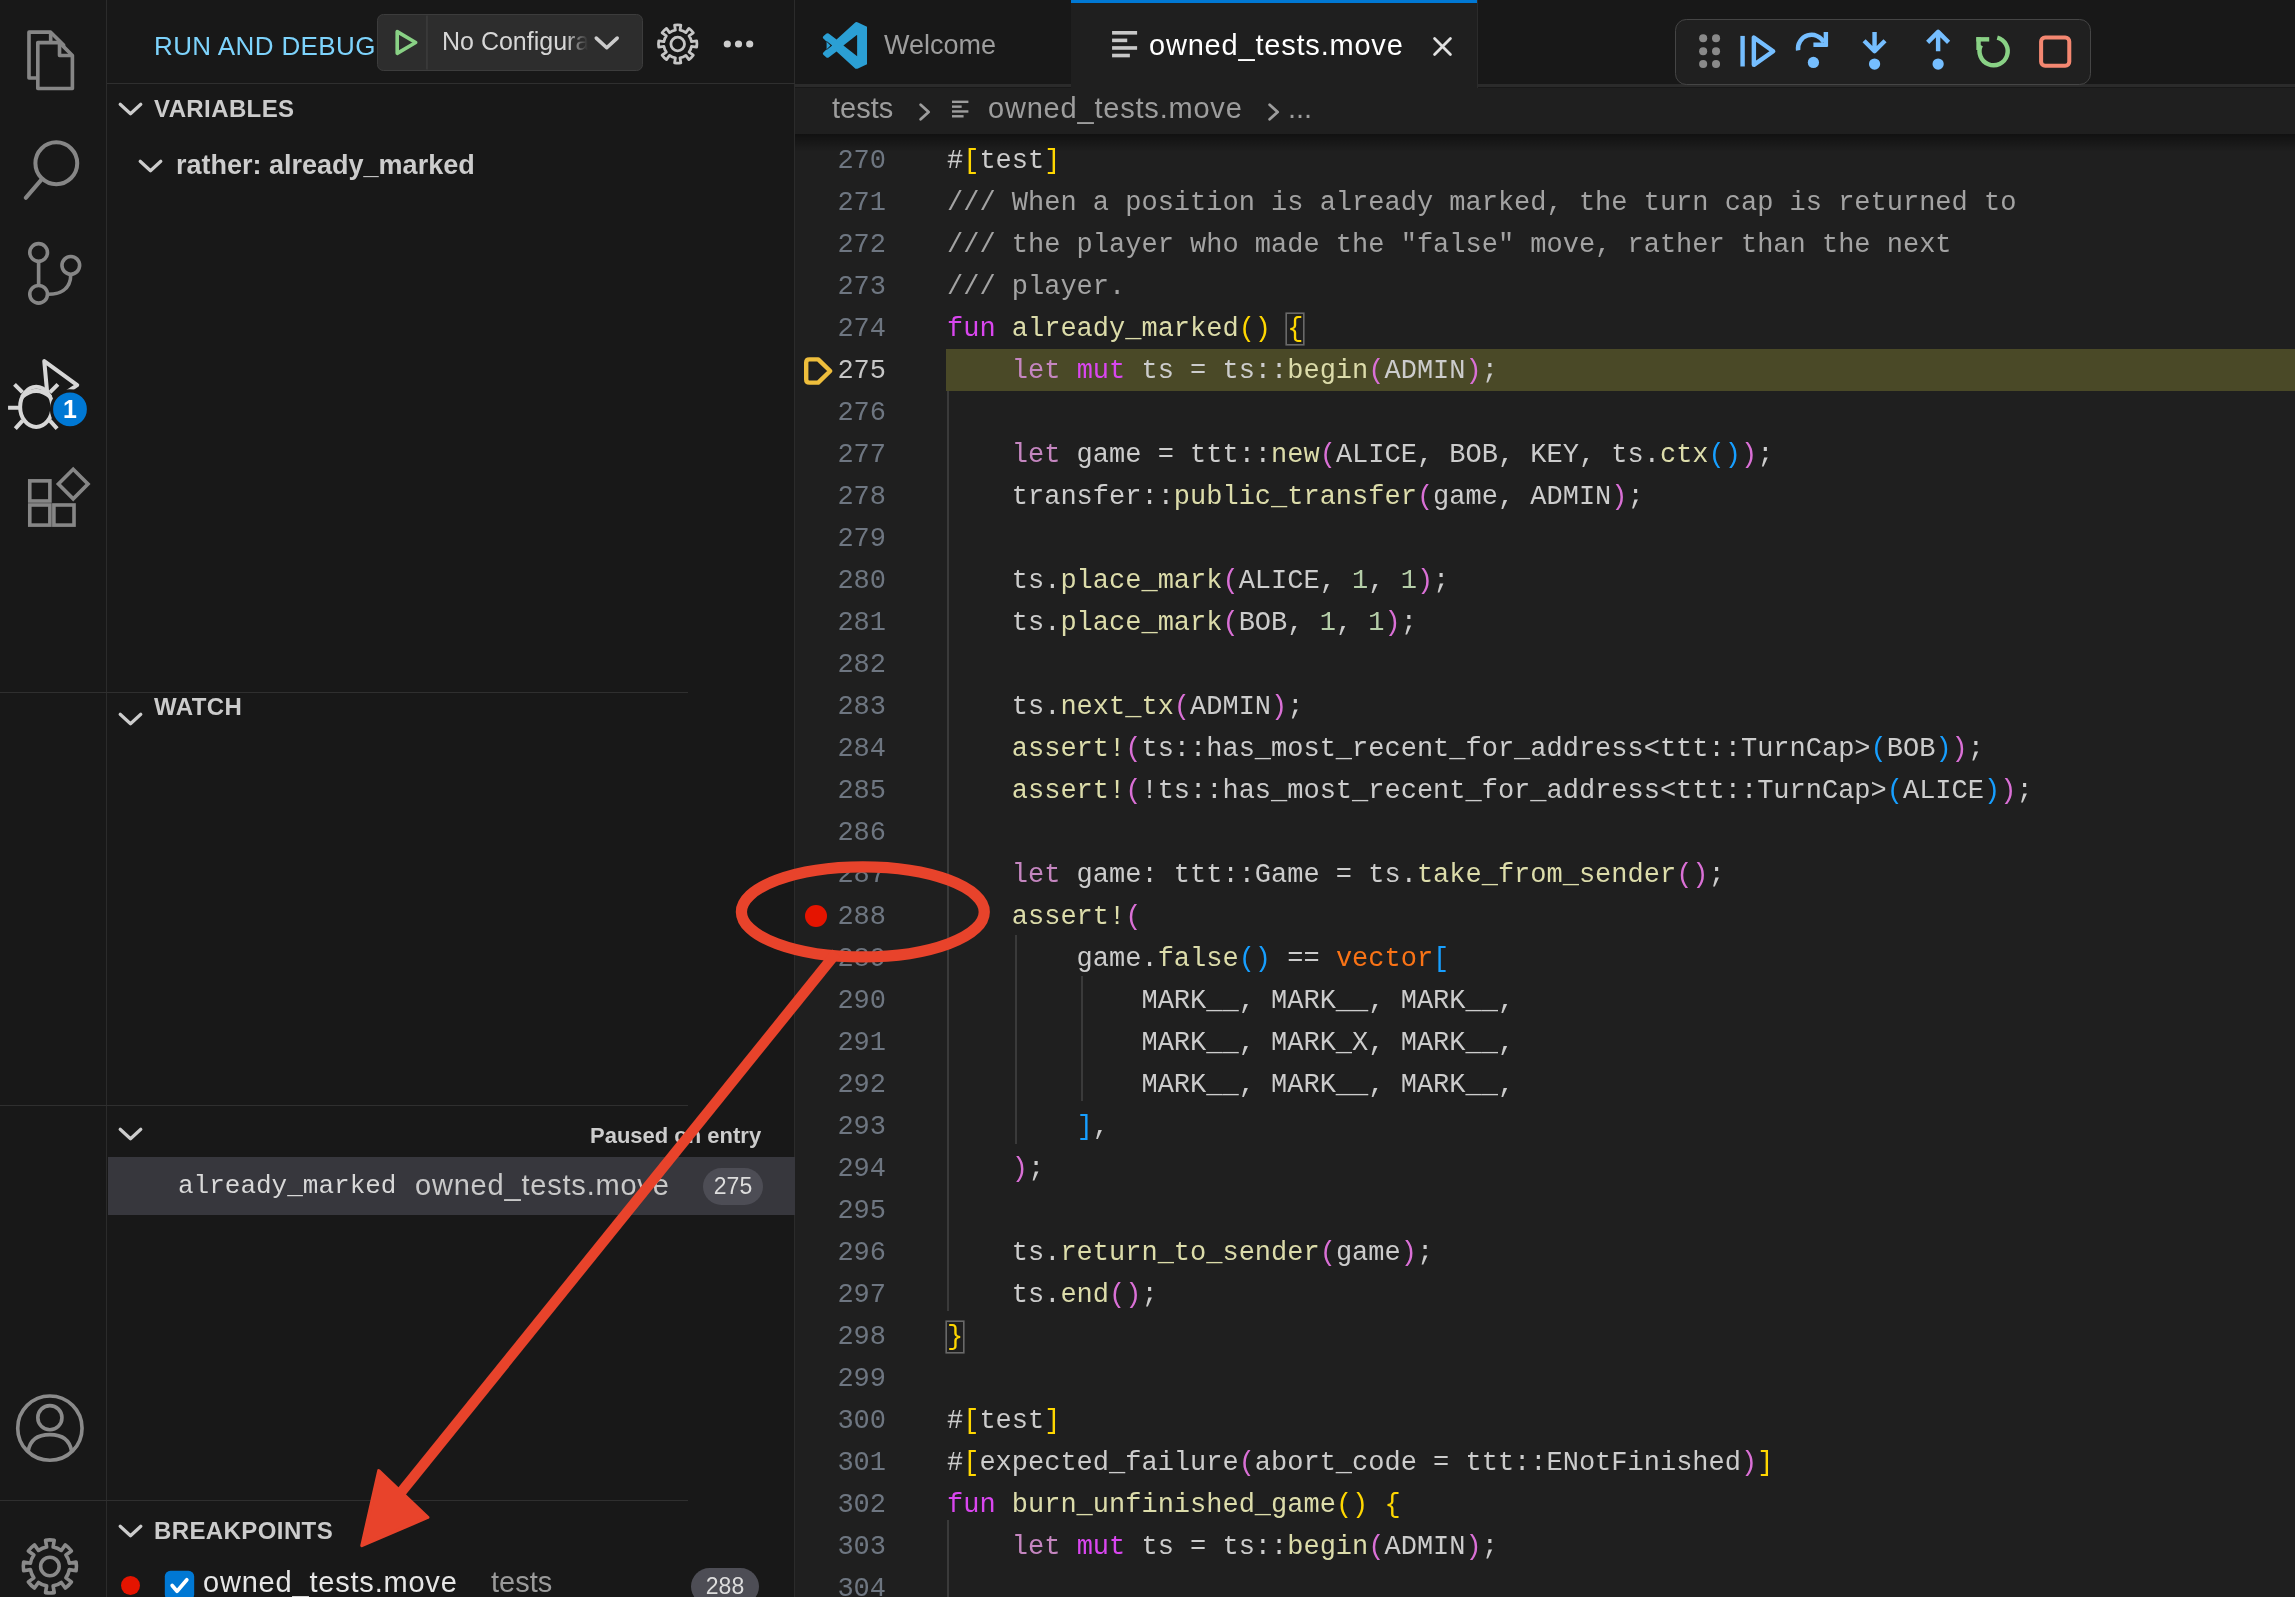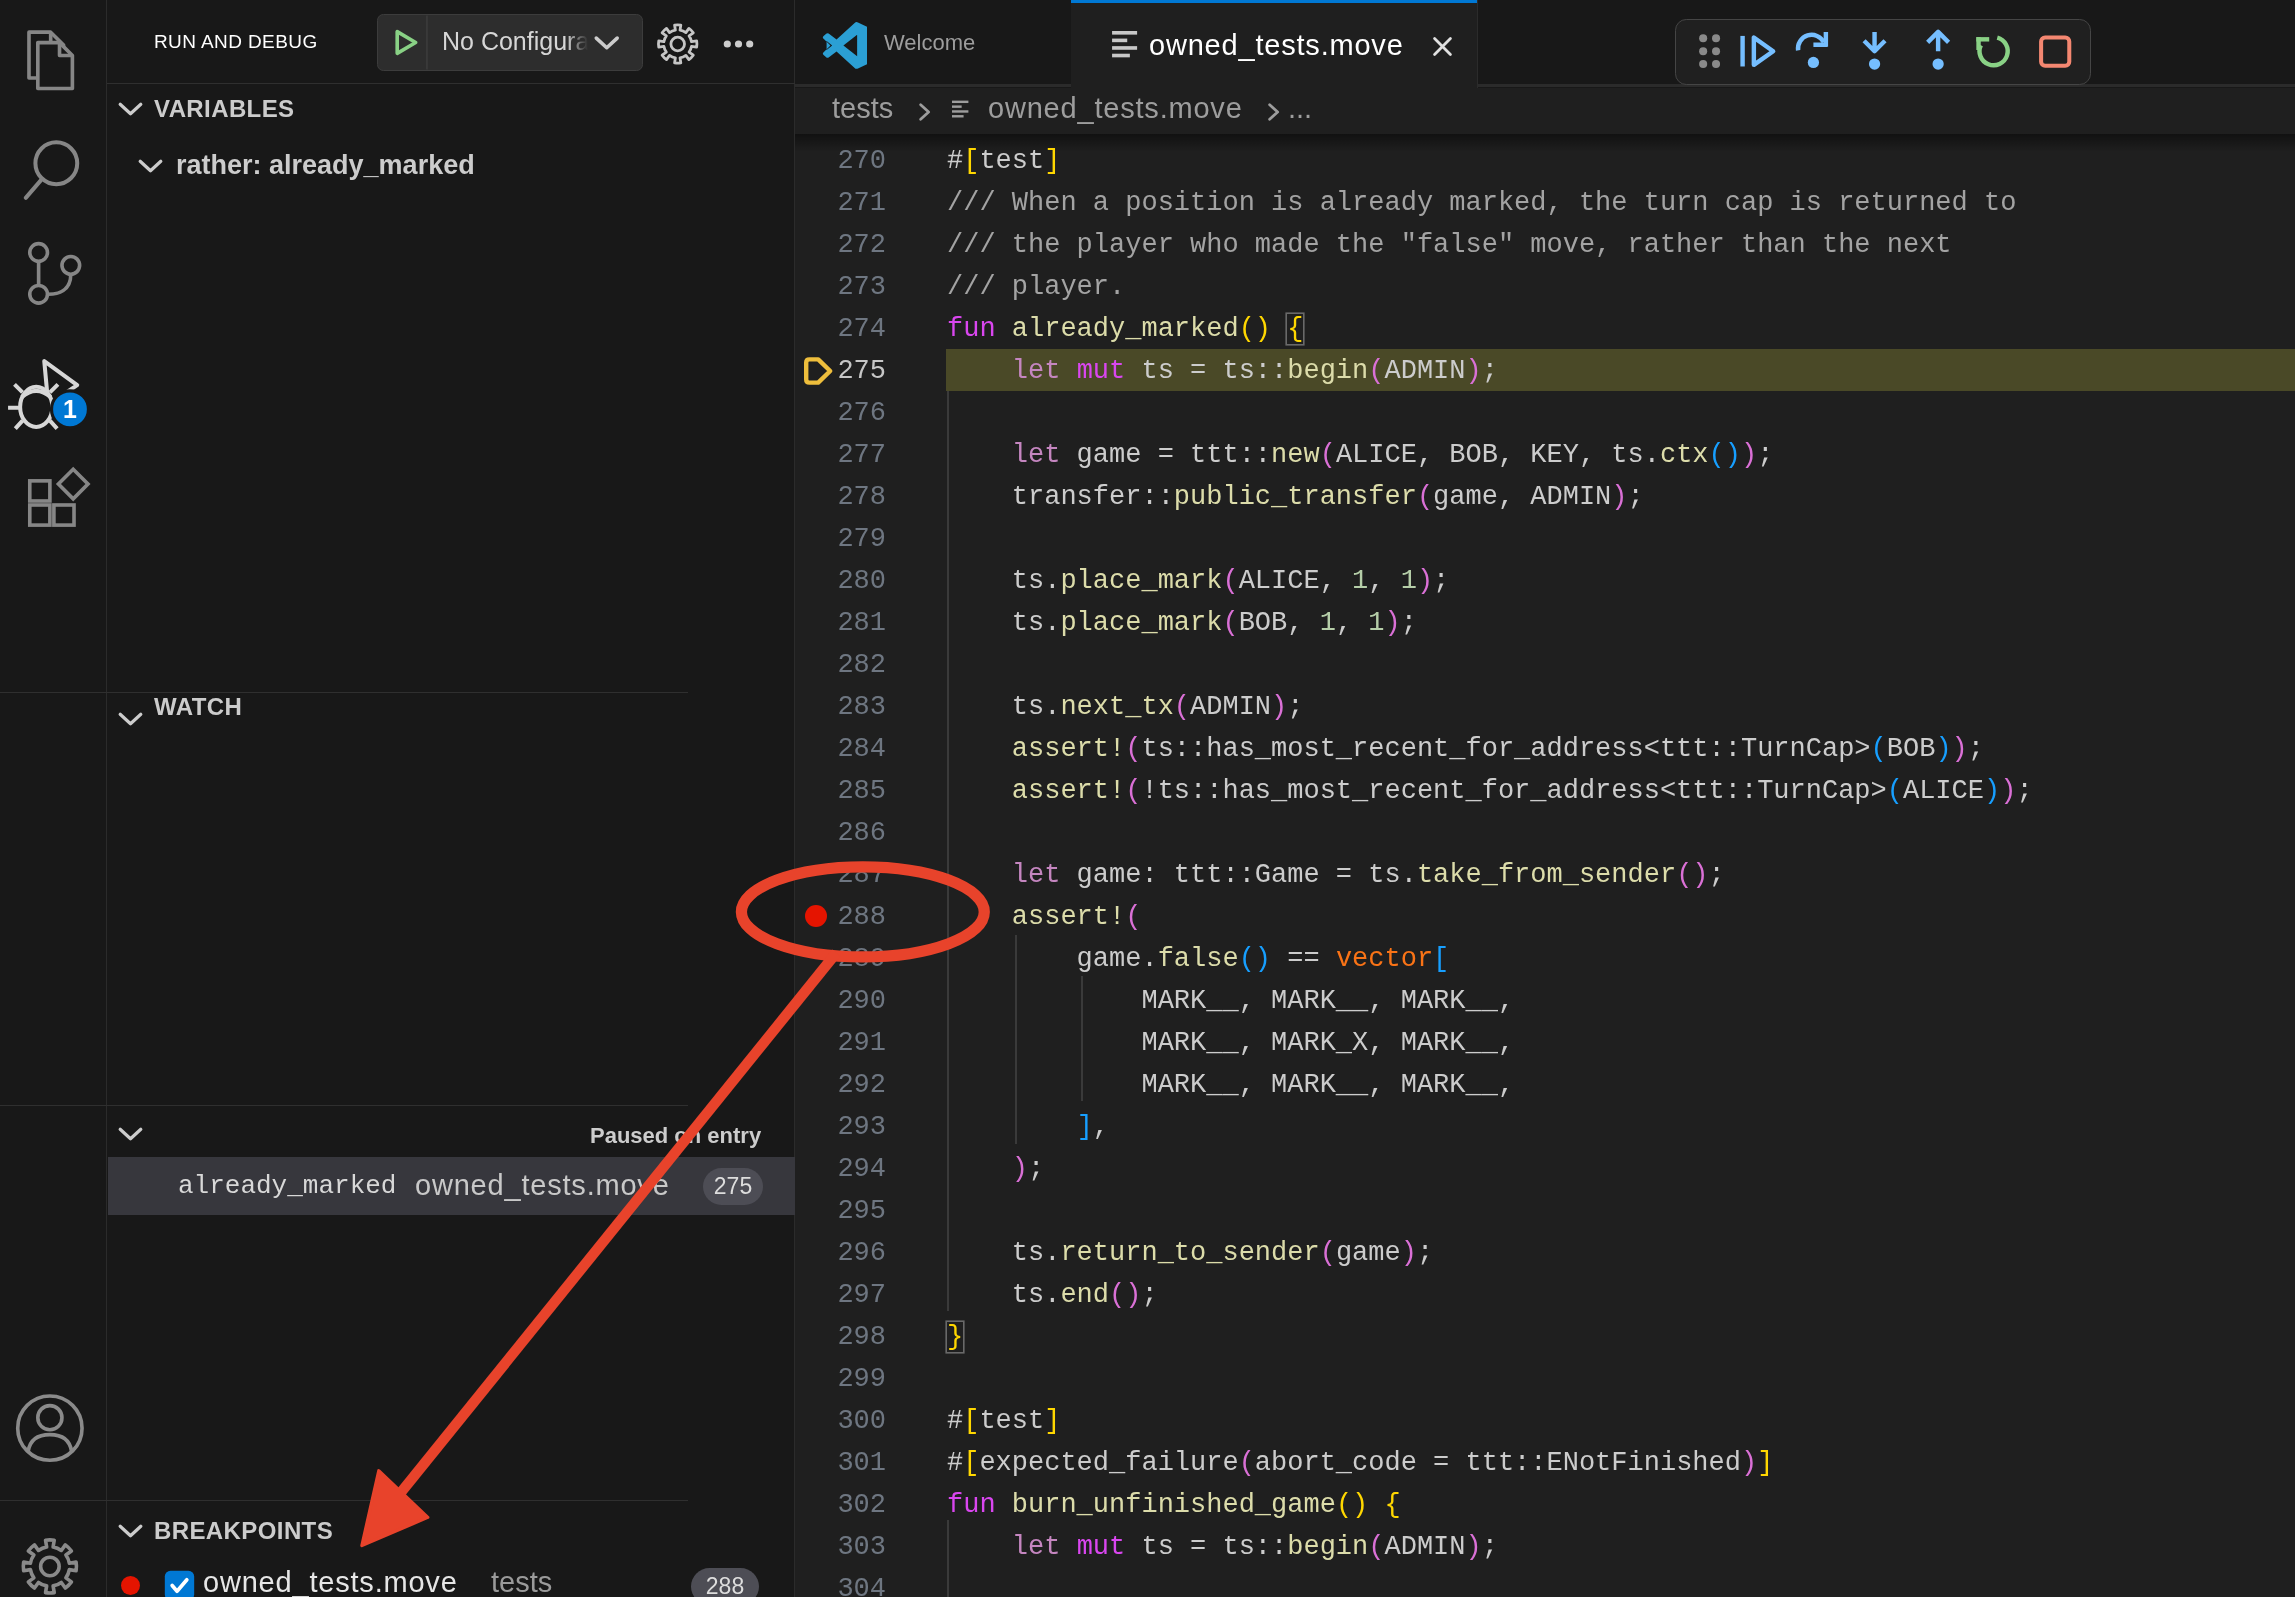--- a/index.html
+++ b/index.html
@@ -86,21 +86,21 @@
       <circle cx="62" cy="1776" r="40"></circle>
       <circle cx="62" cy="1763" r="15"></circle>
       <path d="M35 1805 Q38 1784 62 1784 Q86 1784 89 1805"></path>
     </g>
 
     <path d="M 56.6 1915.4 A 33.0 33.0 0 0 1 67.4 1915.4 L 66.0 1923.8 A 24.5 24.5 0 0 1 76.2 1928.1 L 81.2 1921.2 A 33.0 33.0 0 0 1 88.8 1928.8 L 81.9 1933.8 A 24.5 24.5 0 0 1 86.2 1944.0 L 94.6 1942.6 A 33.0 33.0 0 0 1 94.6 1953.4 L 86.2 1952.0 A 24.5 24.5 0 0 1 81.9 1962.2 L 88.8 1967.2 A 33.0 33.0 0 0 1 81.2 1974.8 L 76.2 1967.9 A 24.5 24.5 0 0 1 66.0 1972.2 L 67.4 1980.6 A 33.0 33.0 0 0 1 56.6 1980.6 L 58.0 1972.2 A 24.5 24.5 0 0 1 47.8 1967.9 L 42.8 1974.8 A 33.0 33.0 0 0 1 35.2 1967.2 L 42.1 1962.2 A 24.5 24.5 0 0 1 37.8 1952.0 L 29.4 1953.4 A 33.0 33.0 0 0 1 29.4 1942.6 L 37.8 1944.0 A 24.5 24.5 0 0 1 42.1 1933.8 L 35.2 1928.8 A 33.0 33.0 0 0 1 42.8 1921.2 L 47.8 1928.1 A 24.5 24.5 0 0 1 58.0 1923.8 L 56.6 1915.4 Z" stroke="#8a8a8a" stroke-width="4.5" stroke-linejoin="round"></path>
     <circle cx="62" cy="1948" r="11.5" stroke="#8a8a8a" stroke-width="4.5"></circle>
   </svg>
 
   <div class="abs" id="sidebar"></div>
-  <div class="abs" style="left:154px;top:31px;color:#ffffff;font-size:19px;letter-spacing:0.4px;">RUN AND DEBUG</div>
+  <div class="abs" style="left:154px;top:31px;color:#7dd3fc;font-size:26px;letter-spacing:0.4px;">RUN AND DEBUG</div>
 
   <div class="abs" style="left:377px;top:13.7px;width:266px;height:57px;background:#2d2d2d;border:0.8px solid #3c3c3c;border-radius:6.4px;"></div>
   <svg class="abs" style="left:377px;top:13.7px" width="266" height="57" viewBox="0 0 331 71" fill="none">
     <path d="M25 22 L25 49 L48 35.5 Z" stroke="#89d185" stroke-width="4.5" stroke-linejoin="round"></path>
     <line x1="62" y1="2" x2="62" y2="69" stroke="#3c3c3c" stroke-width="2"></line>
     <path d="M273 30 L286 42 L299 30" stroke="#cccccc" stroke-width="4.5" stroke-linecap="round" stroke-linejoin="round"></path>
   </svg>
   <div class="abs" style="left:442px;top:16px;width:146px;height:51px;overflow:hidden;color:#d6d6d6;font-size:25px;line-height:51px;white-space:nowrap;-webkit-mask-image:linear-gradient(90deg,#000 85%,transparent);mask-image:linear-gradient(90deg,#000 85%,transparent);">No Configurat</div>
 
   <svg class="abs" style="left:651px;top:16px" width="143" height="56" viewBox="0 0 178 70" fill="none">
@@ -157,21 +157,21 @@
 
   <div class="abs" id="tabstrip"></div>
   <div class="abs" id="tab1"></div>
   <div class="abs" id="tab2">
       <div class="topline"></div>
     </div>
 
   <svg class="abs" style="left:820px;top:22px" width="47" height="47" viewBox="0 0 100 100">
     <path fill="#2b9fd4" fill-rule="evenodd" d="M75.9 99.3 a6.2 6.2 0 0 0 4.9 -0.3 l20.1 -9.7 a6.2 6.2 0 0 0 3.5 -5.6 V16.3 a6.2 6.2 0 0 0 -3.5 -5.6 L80.8 1 a6.2 6.2 0 0 0 -7.1 1.2 L35.2 37.4 18.4 24.7 a4.1 4.1 0 0 0 -5.3 0.2 L7.7 29.8 a4.1 4.1 0 0 0 0 6.1 L22.3 50 7.7 64.1 a4.1 4.1 0 0 0 0 6.1 l5.4 4.9 a4.1 4.1 0 0 0 5.3 0.2 L35.2 62.6 73.7 97.8 a6.2 6.2 0 0 0 2.2 1.5 Z M79 27.2 L49.8 50 79 72.8 Z M14 40.5 L26 50 14 59.5 Z"></path>
   </svg>
-  <div class="abs" style="left:884px;top:30px;font-size:22px;color:#9d9d9d;">Welcome</div>
+  <div class="abs" style="left:884px;top:30px;font-size:27px;color:#9d9d9d;">Welcome</div>
 
   <svg class="abs" style="left:1112px;top:31px" width="26.5" height="27" viewBox="0 0 40 41">
     <g fill="#c8c8c8">
       <rect x="0" y="0" width="38" height="5.5"></rect>
       <rect x="0" y="11.5" width="23" height="5.5"></rect>
       <rect x="0" y="23" width="38" height="5.5"></rect>
       <rect x="0" y="34.5" width="27" height="5.5"></rect>
     </g>
   </svg>
   <div class="abs" style="left:1149px;top:29px;font-size:29px;letter-spacing:0.8px;color:#ffffff;">owned_tests.move</div>

